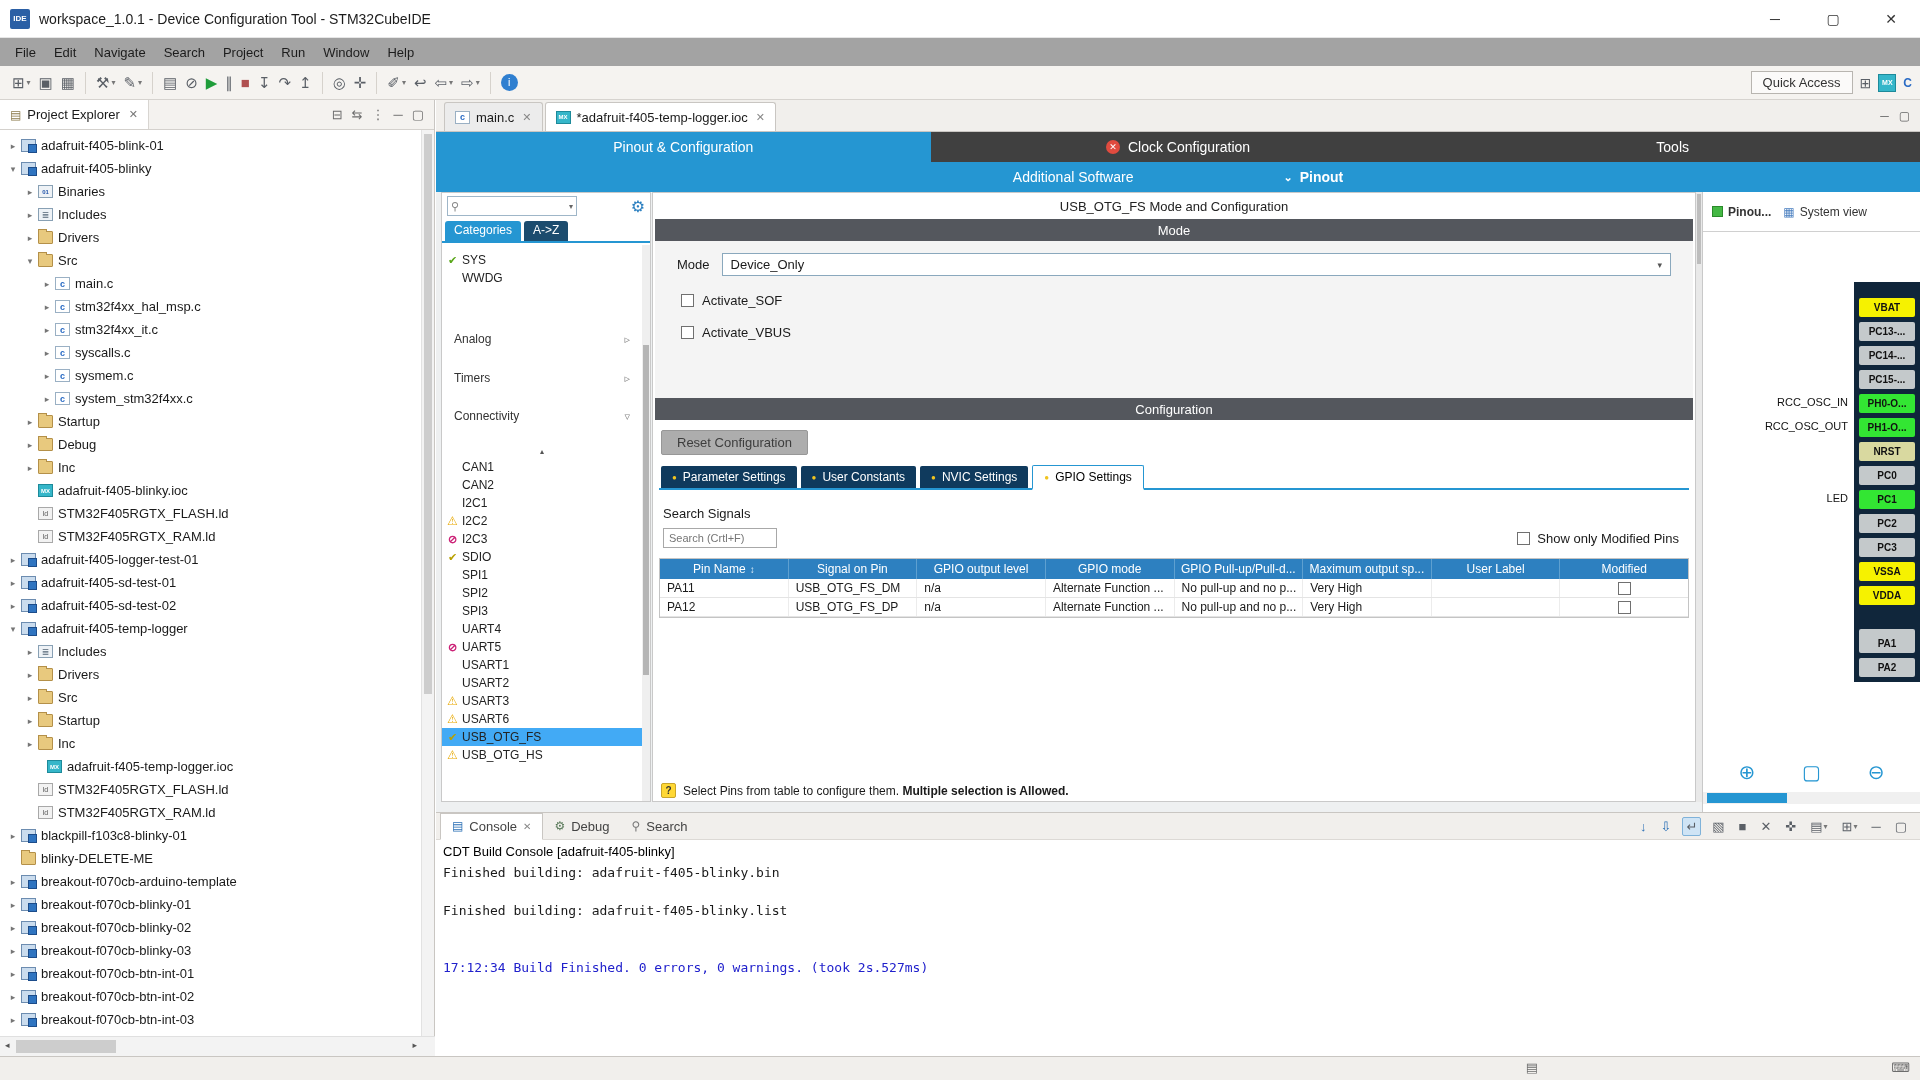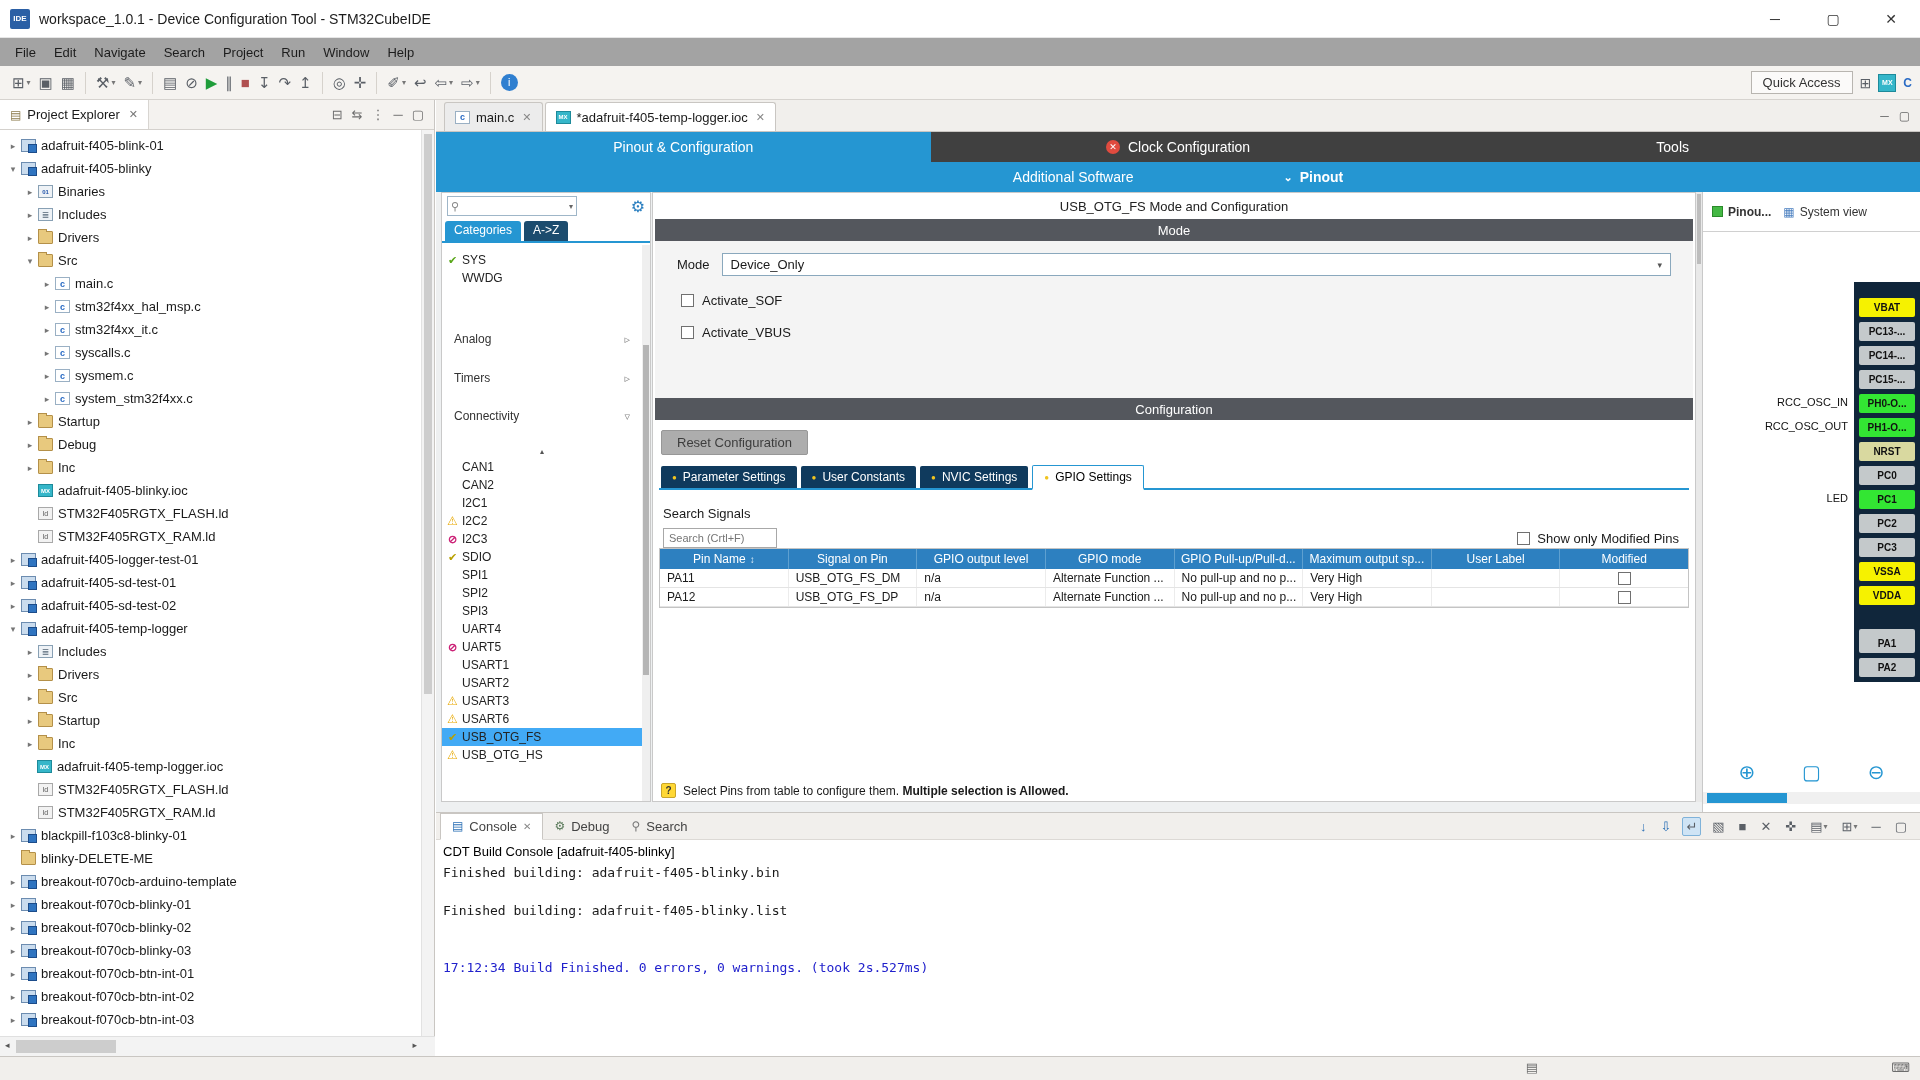--- a/index.html
+++ b/index.html
@@ -116,21 +116,21 @@
 .cfg-body{position:relative;padding:8px 6px 0;height:383px;}
 .reset-btn{display:inline-block;background:#adadad;color:#3d3d3d;font-size:13px;padding:4px 15px;border:1px solid #979797;border-radius:2px;margin:2px 0 0 2px;}
 .cfg-tabs{display:flex;gap:4px;margin-top:10px;border-bottom:2px solid #2596d2;padding-left:2px;align-items:flex-end;}
 .cfg-tab{background:#0f3a5d;color:#fff;font-size:12px;padding:4px 11px;display:flex;gap:6px;align-items:center;border-radius:2px 2px 0 0;}
 .cfg-tab.active{background:#fff;color:#000;border:1px solid #2596d2;border-bottom:2px solid #fff;margin-bottom:-2px;}
 .dot{color:#f0c420;font-size:8px;}
 .sig-label{margin:16px 0 0 4px;font-size:13px;}
 .sig-row{display:flex;align-items:center;justify-content:space-between;margin-top:7px;padding:0 10px 0 4px;}
 .sig-search{width:114px;height:20px;border:1px solid #a8a8a8;font-size:11px;padding:0 5px;color:#444;outline:none;}
 .mod-filter{display:flex;align-items:center;gap:7px;font-size:13px;}
-.gtable{border:1px solid #c4c4c4;}
+.gtable{margin-top:10px;border:1px solid #c4c4c4;}
 .g-head{display:flex;background:#2d80c0;color:#fff;font-size:12px;height:20px;}
 .g-col{flex:1;display:flex;align-items:center;justify-content:center;border-right:1px solid #5ea0d0;gap:4px;}
 .g-col:last-child{border-right:none;}
 .g-sort{font-size:10px;color:#dcebf7;}
 .g-row{display:flex;height:19px;font-size:12px;border-bottom:1px solid #e4e4e4;background:#fff;}
 .g-cell{flex:1;display:flex;align-items:center;padding:0 7px;border-right:1px solid #ececec;white-space:nowrap;overflow:hidden;}
 .g-cell:last-child{border-right:none;justify-content:center;}
 .hint{position:absolute;left:8px;bottom:5px;display:flex;align-items:center;gap:7px;font-size:12px;}
 .help-icon{width:15px;height:15px;background:#ffd835;border:1px solid #c9a52a;color:#333;font-size:10px;font-weight:bold;display:flex;align-items:center;justify-content:center;border-radius:2px;}
 .hint b{font-weight:bold;}
@@ -436,21 +436,21 @@
         <div class="tree-row" style="padding-left: 23px;">
           <span class="tree-arrow">▸</span>
           <span class="ticon icon-folder"></span>
           <span class="tlabel">Startup</span>
         </div>
         <div class="tree-row" style="padding-left: 23px;">
           <span class="tree-arrow">▸</span>
           <span class="ticon icon-folder"></span>
           <span class="tlabel">Inc</span>
         </div>
-        <div class="tree-row" style="padding-left: 22px; text-align: right;">
+        <div class="tree-row" style="padding-left: 32px; text-align: right;">
           <span class="tree-arrow"></span>
           <span class="ticon icon-ioc">MX</span>
           <span class="tlabel">adafruit-f405-temp-logger.ioc</span>
         </div>
         <div class="tree-row" style="padding-left: 23px;">
           <span class="tree-arrow"></span>
           <span class="ticon icon-ld">ld</span>
           <span class="tlabel">STM32F405RGTX_FLASH.ld</span>
         </div>
         <div class="tree-row" style="padding-left: 23px;">

